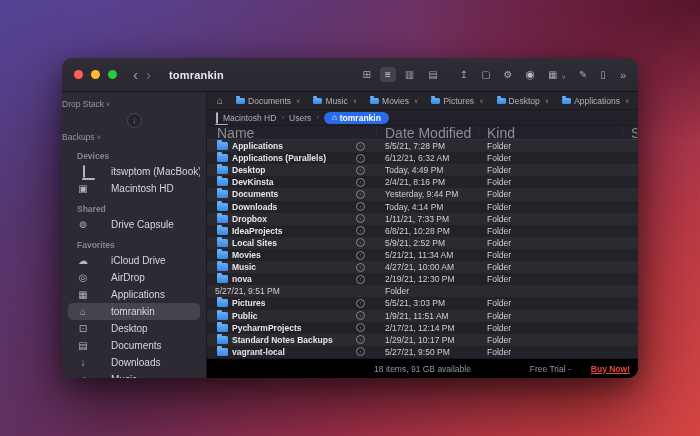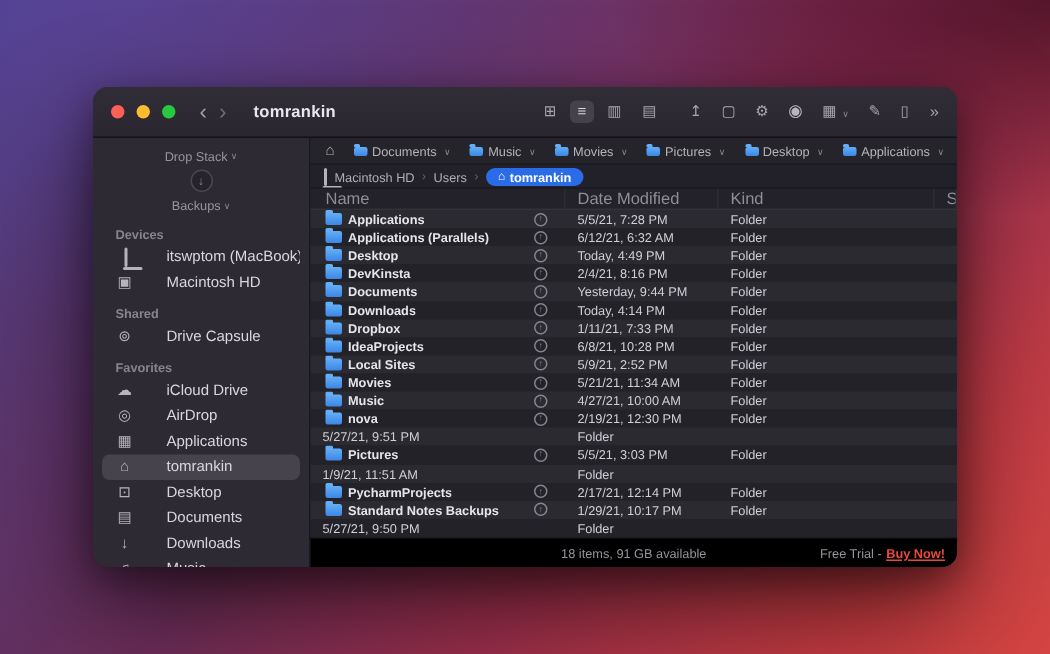--- a/index.html
+++ b/index.html
@@ -43,21 +43,21 @@
   .grp{display:flex; align-items:center; gap:2px;}
   .overflow{margin-left:14px; font-size:11px; color:#a7a5ad;}
   .chev::after{content:"∨"; font-size:6px; color:#8a888f; margin-left:2px; vertical-align:1px;}
 
   
   .body{flex:1; display:flex; min-height:0;}
   .sidebar{
     width:145px; flex:none; background:#2d2a33; border-right:1px solid #19181b;
     padding-top:5px; overflow:hidden;
   }
-  .ds-label{font-size:8.5px; color:#97949d; text-align:center; padding:2px 0;}
+  .ds-label{font-size:8.5px; color:#97949d; text-align:left; padding:2px 0;}
   .ds-circle{
     width:15px;height:15px;border:1px solid #4a4750;border-radius:50%;
     margin:2px auto; display:flex;align-items:center;justify-content:center;
     color:#8a878f; font-size:8px; background:#26232c;
   }
   .sb-sec-title{font-size:8.5px; font-weight:700; color:#87848e; padding:0 0 2px 15px; margin-top:7px;}
   .sb-item{
     height:17px; display:flex; align-items:center; gap:22px;
     margin:0 6px; padding:0 0 0 9px; border-radius:5px;
     font-size:10px; color:#d8d7dd; white-space:nowrap; overflow:hidden;
@@ -92,21 +92,21 @@
   .pill{
     display:flex; align-items:center; gap:3px; background:#2a6be8; color:#fff;
     border-radius:8px; padding:1px 8px; font-weight:700; font-size:8.5px;
   }
   .pill .ph{font-size:8px;}
 
   
   .listheader{
     height:14px; flex:none; display:grid; grid-template-columns:170px 102px 144px 1fr;
     align-items:center; background:#232129; border-bottom:1px solid #333139;
-    font-size:11px; color:#8f8d95; overflow:hidden;
+    font-size:14px; color:#8f8d95; overflow:hidden;
   }
   .hcell{padding-left:8px; border-right:1px solid rgba(255,255,255,.05); height:100%; display:flex; align-items:center; white-space:nowrap; overflow:hidden;}
   .hcell:first-child{padding-left:10px;}
   .rows{flex:1; display:flex; flex-direction:column; min-height:0; overflow:hidden;}
   .row{
     flex:1; display:grid; grid-template-columns:170px 102px 144px 1fr;
     align-items:center; font-size:8.5px; overflow:hidden; min-height:0;
   }
   .row:nth-child(odd){background:#2b2a31;}
   .row:nth-child(even){background:#242229;}
@@ -120,21 +120,21 @@
   .badge::after{content:"↑";}
   .cell{padding-left:8px; color:#cfcfd5; white-space:nowrap; overflow:hidden;}
 
   
   .statusbar{
     height:20px; flex:none; position:relative; background:#000000;
     border-top:1px solid #1a191d; font-size:8.5px; color:#95939b;
     display:flex; align-items:center;
   }
   .sum{position:absolute; left:50%; transform:translateX(-50%); white-space:nowrap;}
-  .trial{margin-left:auto; padding-right:8px; display:flex; gap:3px; white-space:nowrap;}
+  .trial{margin-left:auto; padding-right:8px; display:flex; gap:20px; white-space:nowrap;}
   .buynow{color:#e84a3d; font-weight:700;text-decoration:underline;}
 </style>
 </head>
 <body>
 
 <div class="window">
 
   <div class="titlebar">
     <div class="lights">
       <span class="tl red"></span>
@@ -415,20 +415,25 @@
           <span class="cell-name">
               <span class="folder-ico"></span>
               <span class="nm">Pictures</span>
               <span class="badge"></span>
             </span>
           <span class="cell">5/5/21, 3:03 PM</span>
           <span class="cell">Folder</span>
             <span class="cell"></span>
         </div>
         <div class="row">
+          <span class="cell-name">
+              <span class="folder-ico"></span>
+              <span class="nm">Public</span>
+              <span class="badge"></span>
+            </span>
           <span class="cell">1/9/21, 11:51 AM</span>
           <span class="cell">Folder</span>
             <span class="cell"></span>
         </div>
         <div class="row">
           <span class="cell-name">
               <span class="folder-ico"></span>
               <span class="nm">PycharmProjects</span>
               <span class="badge"></span>
             </span>
@@ -440,20 +445,25 @@
           <span class="cell-name">
               <span class="folder-ico"></span>
               <span class="nm">Standard Notes Backups</span>
               <span class="badge"></span>
             </span>
           <span class="cell">1/29/21, 10:17 PM</span>
           <span class="cell">Folder</span>
             <span class="cell"></span>
         </div>
         <div class="row">
+          <span class="cell-name">
+              <span class="folder-ico"></span>
+              <span class="nm">vagrant-local</span>
+              <span class="badge"></span>
+            </span>
           <span class="cell">5/27/21, 9:50 PM</span>
           <span class="cell">Folder</span>
             <span class="cell"></span>
         </div>
       </div>
 
       <div class="statusbar">
         <span class="sum">18 items, 91 GB available</span>
         <span class="trial">
           <span>Free Trial -</span>

